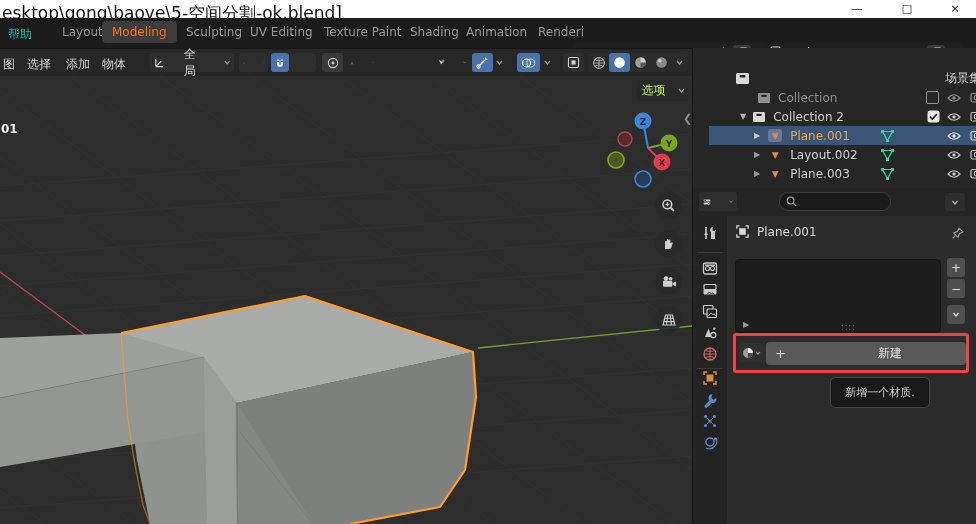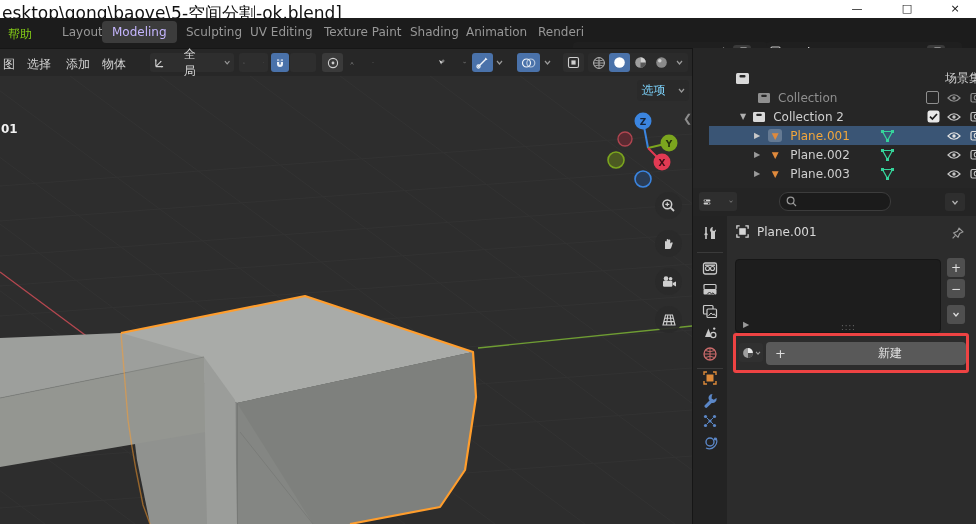--- a/index.html
+++ b/index.html
@@ -6,40 +6,40 @@
   .window{position:relative;width:976px;height:524px;overflow:hidden;
     font-family:"DejaVu Sans","Liberation Sans",sans-serif;background:#1c1c1c;
     -webkit-font-smoothing:antialiased;}
   .abs{position:absolute;}
   
   .titlebar{left:0;top:0;width:976px;height:18px;background:#ffffff;color:#111;}
   .title-text{position:absolute;left:2px;top:2px;font-size:17px;white-space:nowrap;}
   .winbtn{position:absolute;top:0;width:34px;height:18px;text-align:center;font-size:11px;line-height:18px;color:#111;cursor:default;}
   
   .menubar{left:0;top:18px;width:976px;height:30px;background:#1c1c1c;}
-  .menu-item{font-size:12px;color:#84cc16;padding:3px 6px;}
+  .menu-item{font-size:12px;color:#14b8a6;padding:3px 6px;}
   .ws-tab{font-size:12px;color:#979797;padding:4px 10px;border-radius:4px;white-space:nowrap;}
-  .ws-tab.active{background:#3c3c3c;color:#c4b5fd;}
+  .ws-tab.active{background:#3c3c3c;color:#f97316;}
   .idwidget{position:absolute;top:24px;height:21px;background:#1f1f1f;border-radius:4px;display:flex;align-items:center;padding:0 4px;gap:4px;}
   .idwidget .val{font-size:12px;color:#e2e2e2;flex:1;}
   .dupbox{background:#3a3a3a;border-radius:3px;width:18px;height:16px;display:flex;align-items:center;justify-content:center;}
   
   .toolbar{left:0;top:48px;width:976px;height:28px;background:#272727;border-top:1px solid #161616;box-sizing:border-box;}
   .tmenu{position:absolute;top:56px;font-size:12px;color:#d4d4d4;white-space:nowrap;}
   .pill{position:absolute;top:53px;height:19px;background:#2e2e2e;border-radius:3px;display:flex;align-items:center;gap:18px;padding:0 4px;box-sizing:border-box;}
   .pill.flat{background:transparent;}
   .pill .lbl{font-size:12px;color:#d8d8d8;}
   .bluecell{background:#4a72aa;border-radius:3px;height:19px;display:flex;align-items:center;justify-content:center;}
   .shadecluster{position:absolute;top:53px;height:19px;background:#2b2b2b;border-radius:3px;display:flex;align-items:center;}
   .shadecell{width:21px;height:19px;display:flex;align-items:center;justify-content:center;}
   .searchbox{position:absolute;height:19px;background:#1b1b1b;border:1px solid #3c3c3c;border-radius:9px;display:flex;align-items:center;padding:0 6px;box-sizing:border-box;gap:4px;}
   .sqbtn{position:absolute;background:#3e3e3e;border-radius:3px;display:flex;align-items:center;justify-content:center;}
   
   .viewport{left:0;top:76px;width:692px;height:448px;background:#2d2d2d;overflow:hidden;}
-  .options-btn{position:absolute;left:637px;top:4px;width:52px;height:21px;background:#2a2a2a;border-radius:4px;display:flex;align-items:center;justify-content:center;gap:12px;font-size:12px;color:#7dd3fc;}
+  .options-btn{position:absolute;left:637px;top:4px;width:52px;height:21px;background:#2a2a2a;border-radius:4px;display:flex;align-items:center;justify-content:center;gap:12px;font-size:12px;color:#bef264;}
   .corner-label{position:absolute;left:1px;top:46px;font-size:12px;font-weight:bold;color:#f2f2f2;}
   .navbtn{position:absolute;left:655px;width:27px;height:27px;border-radius:50%;background:rgba(42,42,42,.9);display:flex;align-items:center;justify-content:center;}
   .collapse-arrow{position:absolute;left:683px;top:36px;color:#8d8d8d;font-size:11px;}
   
   .sidebar{left:692px;top:48px;width:284px;height:476px;background:#262626;border-left:1px solid #161616;box-sizing:border-box;}
   .ol-row{position:absolute;left:16px;width:284px;height:19px;display:flex;align-items:center;font-size:12px;color:#cfcfcf;justify-content:space-between;}
   .ol-row.selected{background:#3a5575;}
   .ol-row .grow{flex:1;}
   .tri-badge{width:14px;height:13px;border-radius:3px;display:flex;align-items:center;justify-content:center;color:#e08a3c;font-size:9px;}
   .selected .tri-badge{background:rgba(255,255,255,.22);}
@@ -476,21 +476,21 @@
         </svg>
       <svg width="13" height="11" viewBox="0 0 13 11" style="margin-right:10px;">
           <rect x="1" y="1.5" width="11" height="8.5" rx="1.5" fill="none" stroke="#e2e2e2" stroke-width="1.2"></rect>
           <circle cx="6.5" cy="5.7" r="2.3" fill="none" stroke="#e2e2e2" stroke-width="1.1"></circle>
         </svg>
     </div>
 
     <div class="ol-row" style="top:97px;">
       <span style="margin-left:45px;font-size:8px;color:#9a9a9a;">▶</span>
       <span class="tri-badge" style="margin-left:8px;">▼</span>
-      <span style="margin-left:8px;">Plane.002</span>
+      <span style="margin-left:8px;">Layout.002</span>
       <span class="grow"></span>
       <svg width="15" height="14" viewBox="0 0 15 14" style="margin-right:52px;">
           <path d="M2.5 2.5 L12.5 2.5 L7.5 11.5 Z" fill="none" stroke="#35d39a" stroke-width="1.2"></path>
           <rect x="1" y="1" width="3" height="3" fill="#35d39a"></rect>
           <rect x="11" y="1" width="3" height="3" fill="#35d39a"></rect>
           <rect x="6" y="10" width="3" height="3" fill="#35d39a"></rect>
         </svg>
       <svg width="14" height="10" viewBox="0 0 14 10" style="margin-right:9px;">
           <path d="M1 5 Q7 -1.5 13 5 Q7 11.5 1 5 Z" fill="none" stroke="#c5c5c5" stroke-width="1.2"></path>
           <circle cx="7" cy="5" r="1.7" fill="#c5c5c5"></circle>
@@ -635,15 +635,18 @@
         </svg>
       <svg width="6" height="4" viewBox="0 0 7 5">
           <path d="M1 1 L3.5 4 L6 1" fill="none" stroke="#9a9a9a" stroke-width="1.3"></path>
         </svg>
     </div>
     <div class="new-btn">
       <span class="plus">+</span>
       <span class="cap">新建</span>
     </div>
 
+    <div class="tooltip">
+      <span>新增一个材质.</span>
+    </div>
   </div>
 
 </div>
 
 </body></html>

